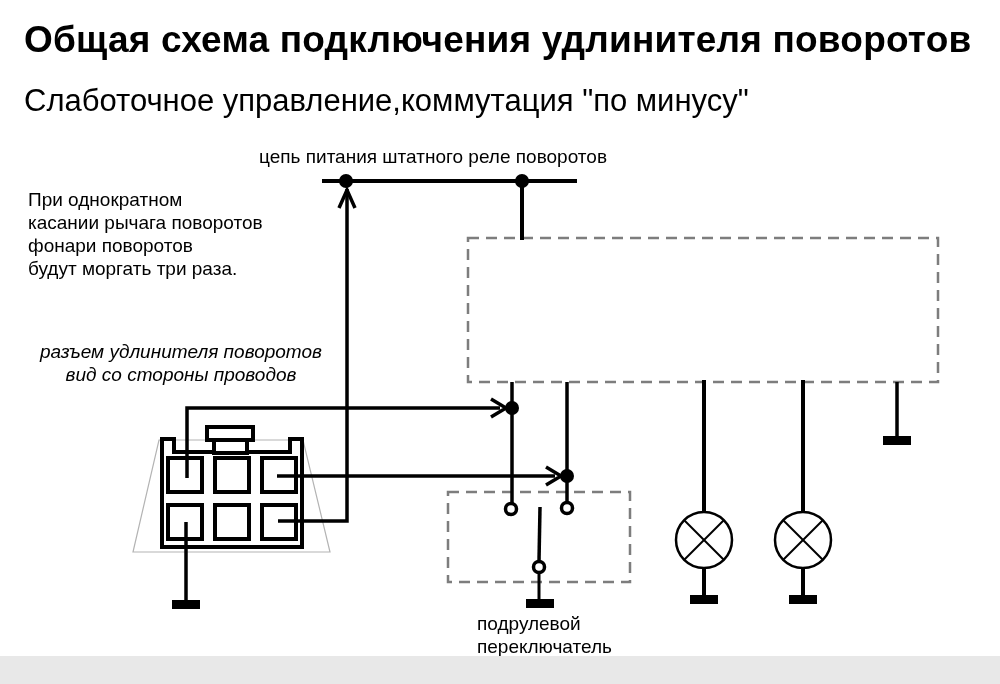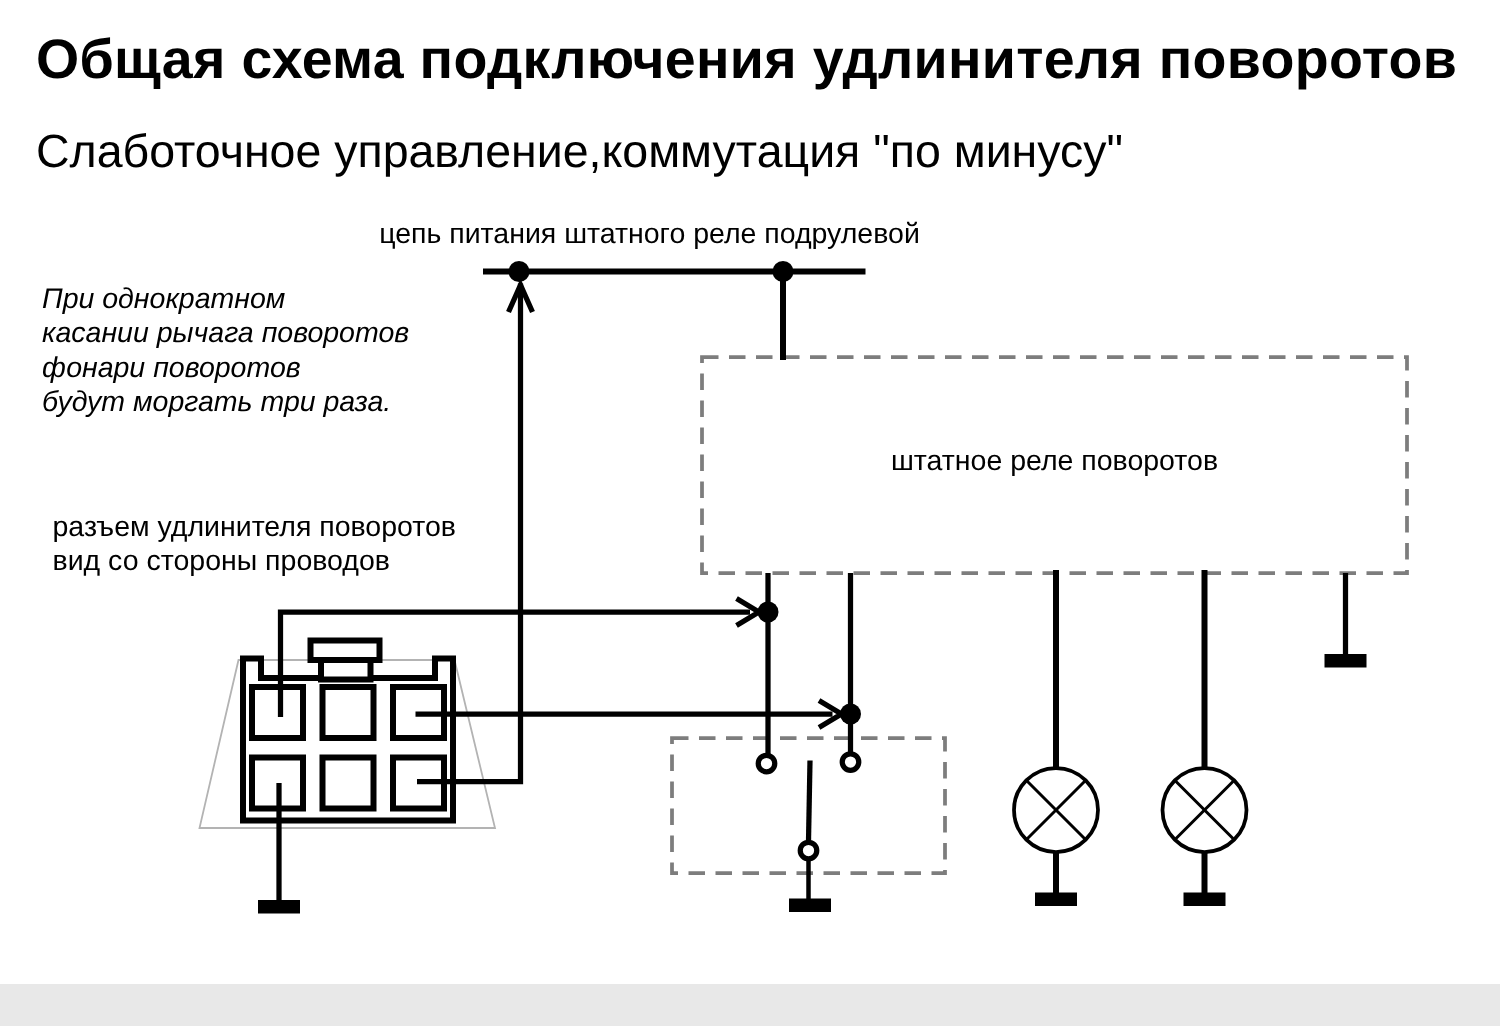--- a/index.html
+++ b/index.html
@@ -9,22 +9,22 @@
     font-family:"Liberation Sans", sans-serif;
     color:var(--wire,#000);
     overflow:hidden;
   }
   .stage svg{position:absolute;left:0;top:0;}
   .txt{position:absolute;white-space:pre-line;}
   .title{left:24px;top:20px;font-size:37px;font-weight:bold;line-height:1.1;letter-spacing:0.2px;}
   .subtitle{left:24px;top:84px;font-size:31px;font-weight:normal;line-height:1.1;}
   .lbl{font-size:19px;line-height:23px;}
   .power-label{left:233px;top:145px;width:400px;text-align:center;}
-  .note-label{left:28px;top:188px;font-style:italic;}
-  .connector-label{left:35px;top:340px;width:292px;}
+  .note-label{left:28px;top:188px;}
+  .connector-label{left:35px;top:340px;width:292px;text-align:center;font-style:italic;}
   .relay-label{left:468px;top:296px;width:470px;text-align:center;}
   .switch-label{left:477px;top:612px;}
   .lamps-label{left:666px;top:611px;}
 
   .wire{stroke:var(--wire,#000);fill:none;}
   .w4{stroke-width:4px;}
   .w35{stroke-width:3.5px;}
   .w3{stroke-width:3px;}
   .dot{fill:var(--wire,#000);stroke:none;}
   .dashbox{fill:none;stroke:var(--dash,#7d7d7d);stroke-width:2.5px;stroke-dasharray:11 7;}
@@ -39,28 +39,29 @@
   .arrow{fill:none;stroke:var(--wire,#000);stroke-width:3.5px;}
 </style>
 </head>
 <body>
 
 <div class="stage">
 
   <div class="txt title">Общая схема подключения удлинителя поворотов</div>
   <div class="txt subtitle">Слаботочное управление,коммутация "по минусу"</div>
 
-  <div class="txt lbl power-label">цепь питания штатного реле подрулевой</div>
+  <div class="txt lbl power-label">цепь питания штатного реле поворотов</div>
   <div class="txt lbl note-label">При однократном
 касании рычага поворотов
 фонари поворотов
 будут моргать три раза.</div>
   <div class="txt lbl connector-label">разъем удлинителя поворотов
 вид со стороны проводов</div>
-  <div class="txt lbl relay-label">штатное реле поворотов</div>
+  <div class="txt lbl switch-label">подрулевой
+переключатель</div>
 
   <svg width="1000" height="684" viewBox="0 0 1000 684">
 
     <rect class="dashbox" x="468" y="238" width="470" height="144"></rect>
     <rect class="dashbox" x="448" y="492" width="182" height="90"></rect>
 
     <polygon class="thinline" points="159,440 303,440 330,552 133,552"></polygon>
 
     <g>
       <line class="wire w4" x1="322" y1="181" x2="577" y2="181"></line>

